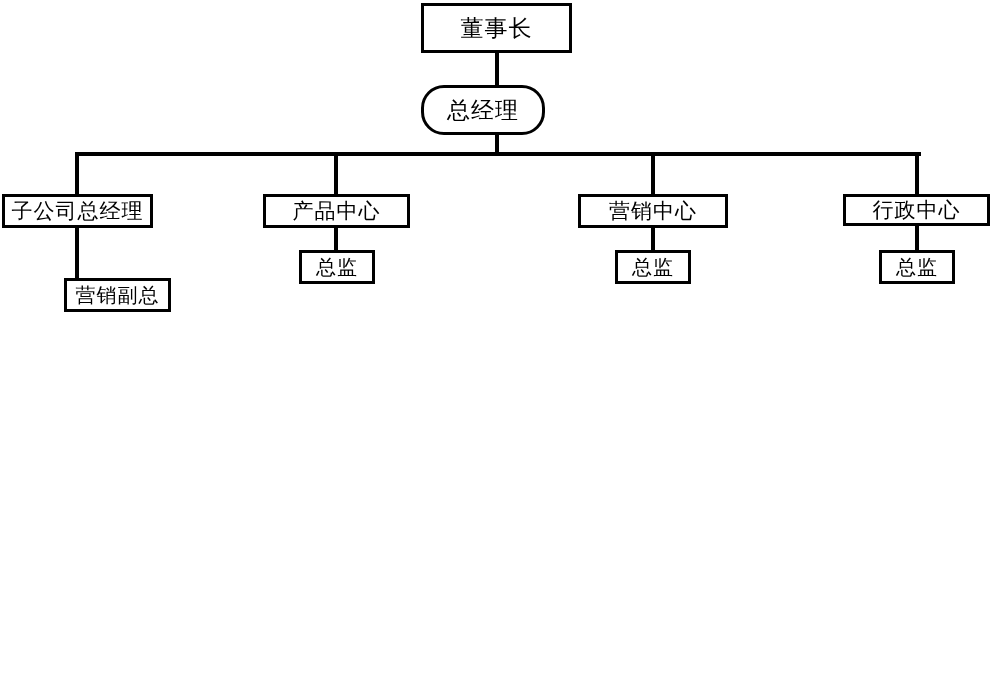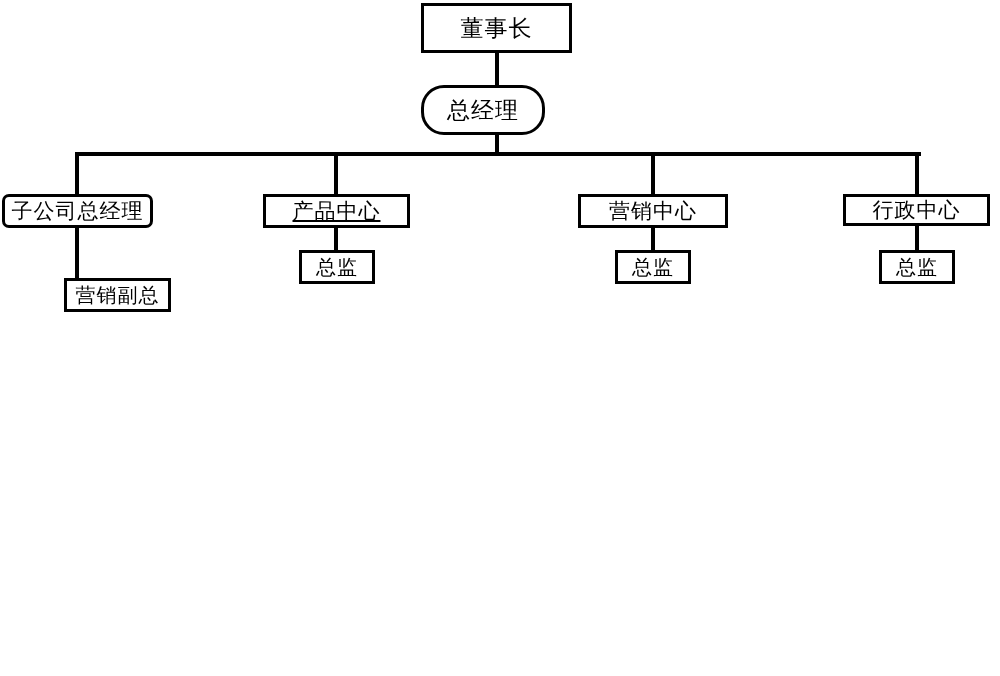--- a/index.html
+++ b/index.html
@@ -58,23 +58,23 @@
 
   <div class="connector v-line" style="left:75px; top:226px; height:54px;"></div>
   <div class="connector v-line" style="left:334px; top:226px; height:26px;"></div>
   <div class="connector v-line" style="left:651px; top:226px; height:26px;"></div>
   <div class="connector v-line" style="left:915px; top:226px; height:26px;"></div>
 
   <div class="node node-lvl1" style="left:421px; top:3px; width:151px; height:50px;">董事长</div>
 
   <div class="node node-lvl1" style="left:421px; top:85px; width:124px; height:50px;border-radius:23px;">总经理</div>
 
-  <div class="node node-lvl2" style="left:2px; top:194px; width:151px; height:34px;border-radius:7px;">子公司总经理</div>
+  <div class="node node-lvl2" style="left:2px; top:194px; width:151px; height:34px;">子公司总经理</div>
 
-  <div class="node node-lvl2" style="left:263px; top:194px; width:147px; height:34px;text-decoration:underline;">产品中心</div>
+  <div class="node node-lvl2" style="left:263px; top:194px; width:147px; height:34px;">产品中心</div>
 
   <div class="node node-lvl2" style="left:578px; top:194px; width:150px; height:34px;">营销中心</div>
 
   <div class="node node-lvl2" style="left:843px; top:194px; width:147px; height:32px;">行政中心</div>
 
   <div class="node node-lvl3" style="left:24px; top:278px; width:107px; height:34px;margin-left:40px;">营销副总</div>
 
   <div class="node node-lvl3" style="left:299px; top:250px; width:76px; height:34px;">总监</div>
 
   <div class="node node-lvl3" style="left:615px; top:250px; width:76px; height:34px;">总监</div>

